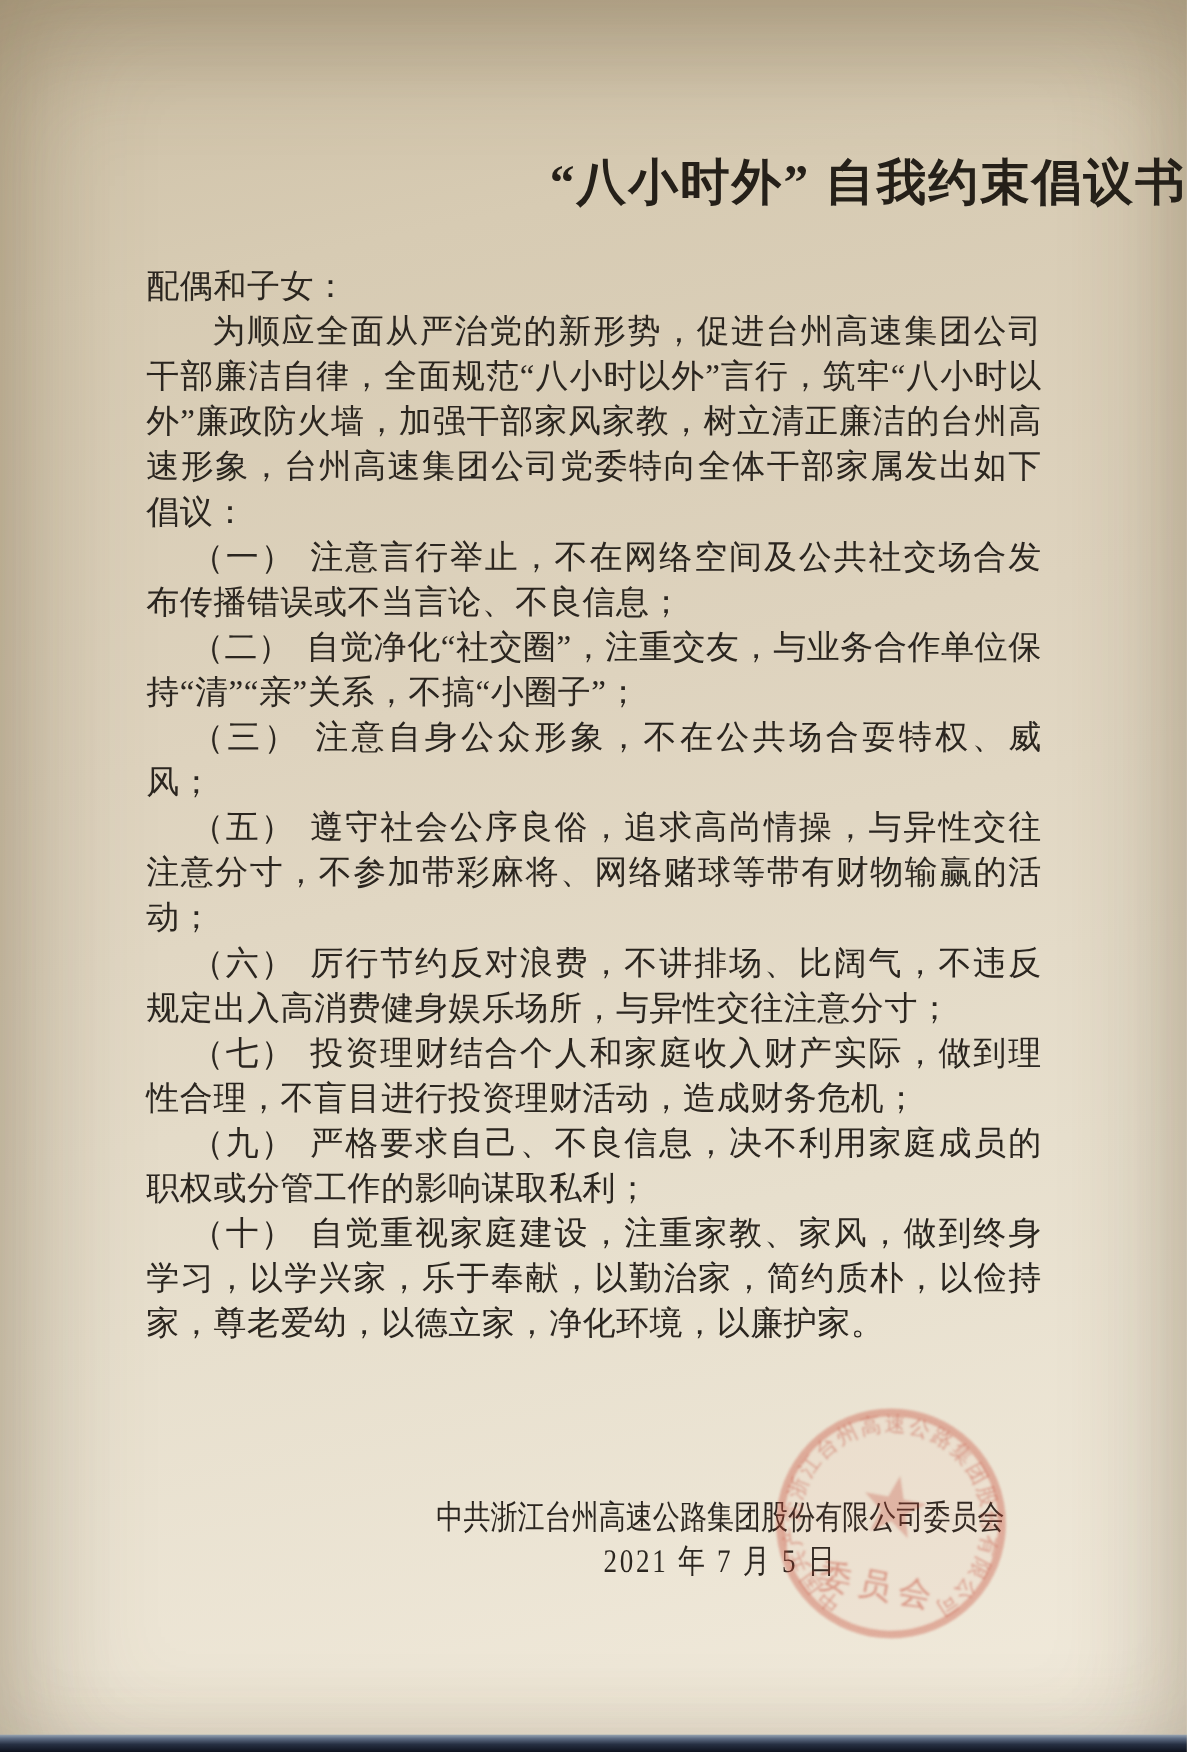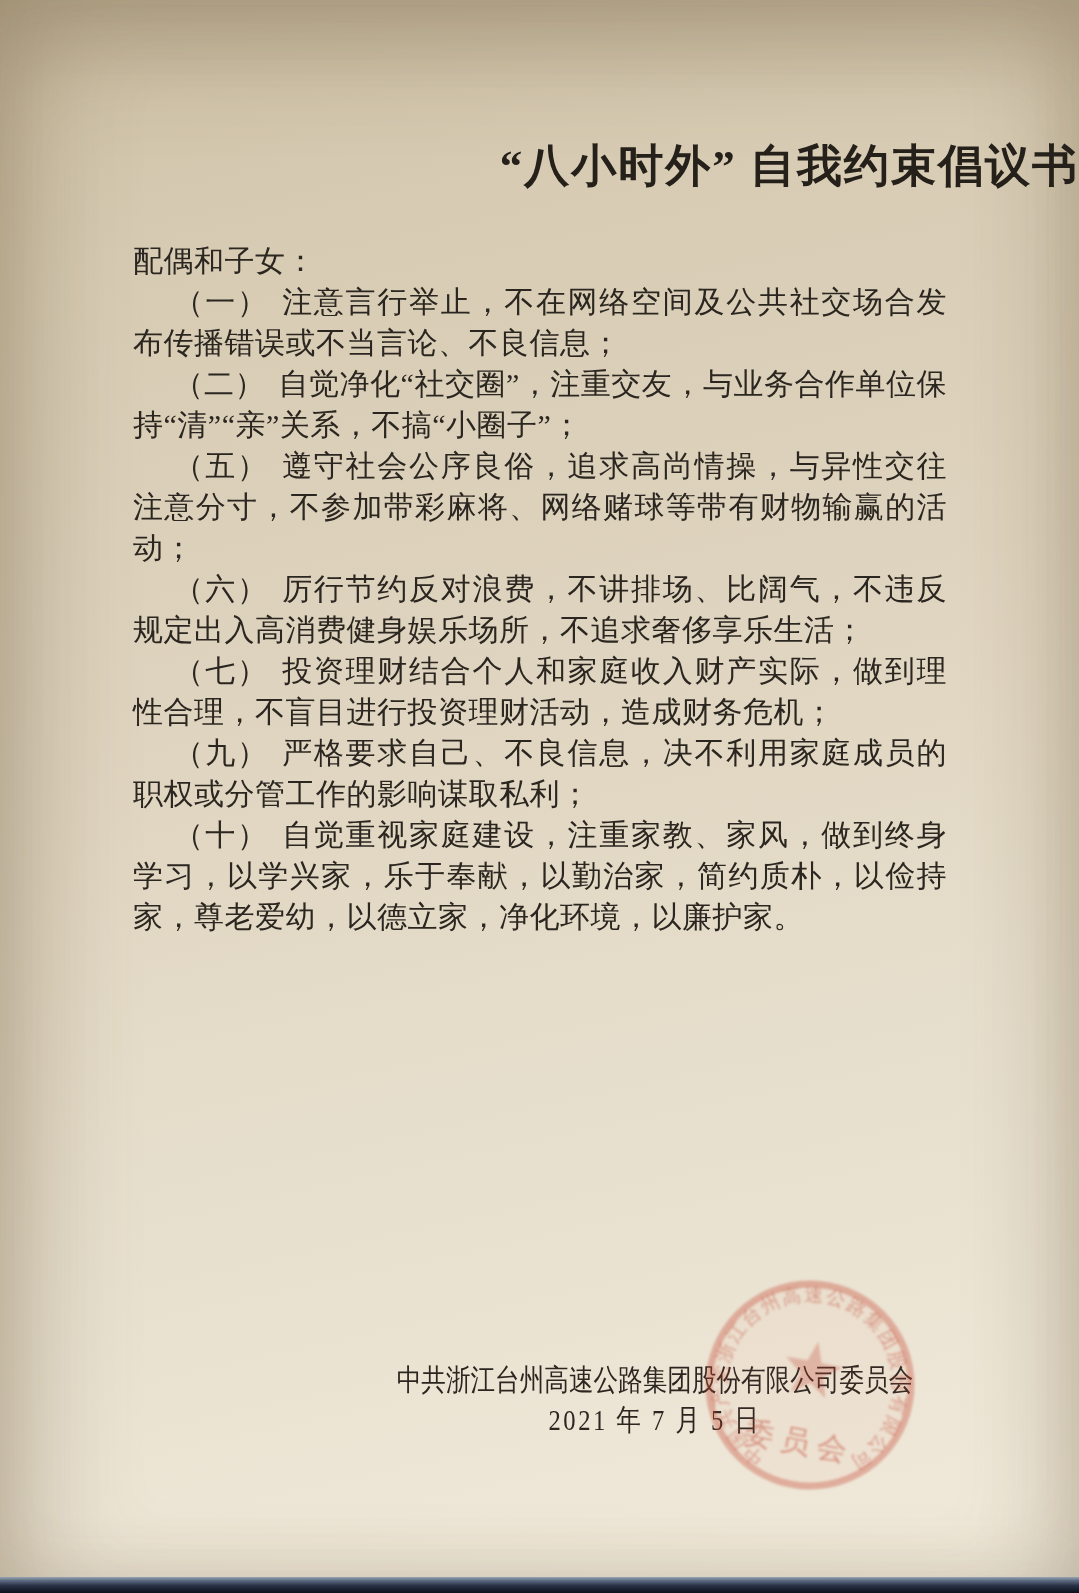--- a/index.html
+++ b/index.html
@@ -50,25 +50,27 @@
 </head>
 <body>
 
 <div>
   <div class="vignette"></div>
 
   <h1 class="title">“八小时外” 自我约束倡议书</h1>
 
   <div class="content">
     <p class="salutation">配偶和子女：</p>
+    <p class="intro">为顺应全面从严治党的新形势，促进台州高速集团公司干部廉洁自律，全面规范“八小时以外”言行，筑牢“八小时以外”廉政防火墙，加强干部家风家教，树立清正廉洁的台州高速形象，台州高速集团公司党委特向全体干部家属发出如下倡议：</p>
 
     <p class="item"><span class="label">（一）</span><span>注意言行举止，不在网络空间及公共社交场合发布传播错误或不当言论、不良信息；</span></p>
     <p class="item"><span class="label">（二）</span><span>自觉净化“社交圈”，注重交友，与业务合作单位保持“清”“亲”关系，不搞“小圈子”；</span></p>
+    <p class="item"><span class="label">（三）</span><span>注意自身公众形象，不在公共场合耍特权、威风；</span></p>
     <p class="item"><span class="label">（五）</span><span>遵守社会公序良俗，追求高尚情操，与异性交往注意分寸，不参加带彩麻将、网络赌球等带有财物输赢的活动；</span></p>
-    <p class="item"><span class="label">（六）</span><span>厉行节约反对浪费，不讲排场、比阔气，不违反规定出入高消费健身娱乐场所，不追求奢侈享乐生活；</span></p>
+    <p class="item"><span class="label">（六）</span><span>厉行节约反对浪费，不讲排场、比阔气，不违反规定出入高消费健身娱乐场所，与异性交往注意分寸；</span></p>
     <p class="item"><span class="label">（七）</span><span>投资理财结合个人和家庭收入财产实际，做到理性合理，不盲目进行投资理财活动，造成财务危机；</span></p>
     <p class="item"><span class="label">（九）</span><span>严格要求自己、不良信息，决不利用家庭成员的职权或分管工作的影响谋取私利；</span></p>
     <p class="item"><span class="label">（十）</span><span>自觉重视家庭建设，注重家教、家风，做到终身学习，以学兴家，乐于奉献，以勤治家，简约质朴，以俭持家，尊老爱幼，以德立家，净化环境，以廉护家。</span></p>
   </div>
 
   <div class="sign-block">
     <div>中共浙江台州高速公路集团股份有限公司委员会</div>
     <div class="sign-date">2021 年 7 月 5 日</div>
   </div>
 

